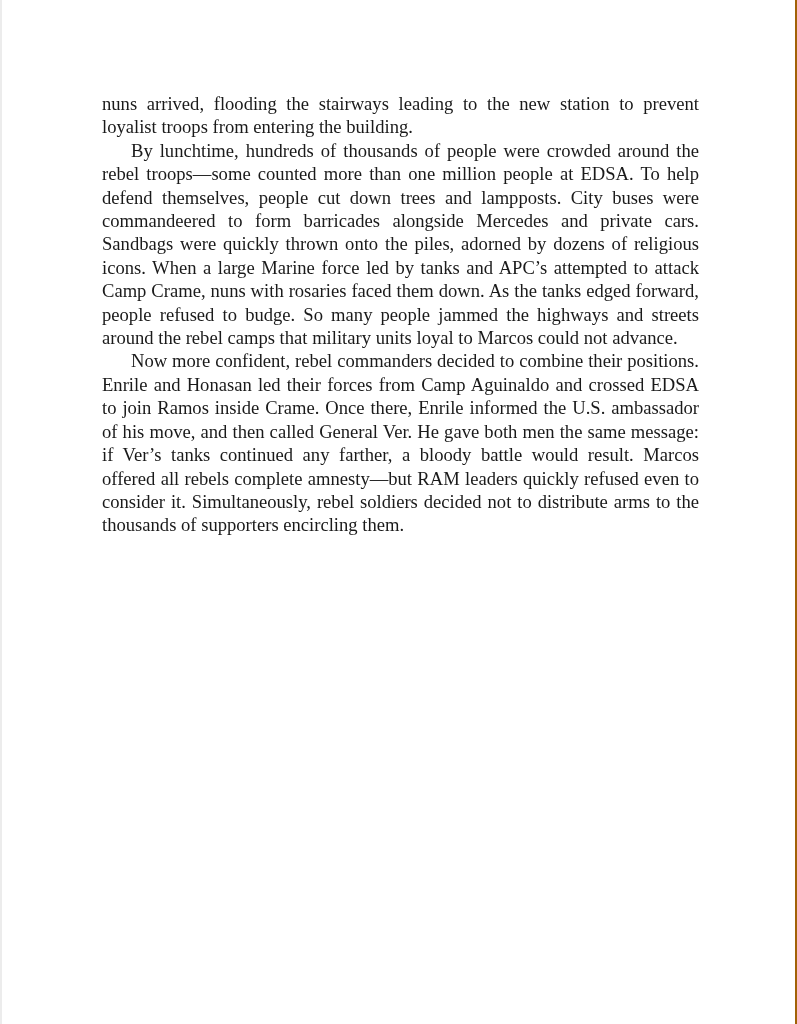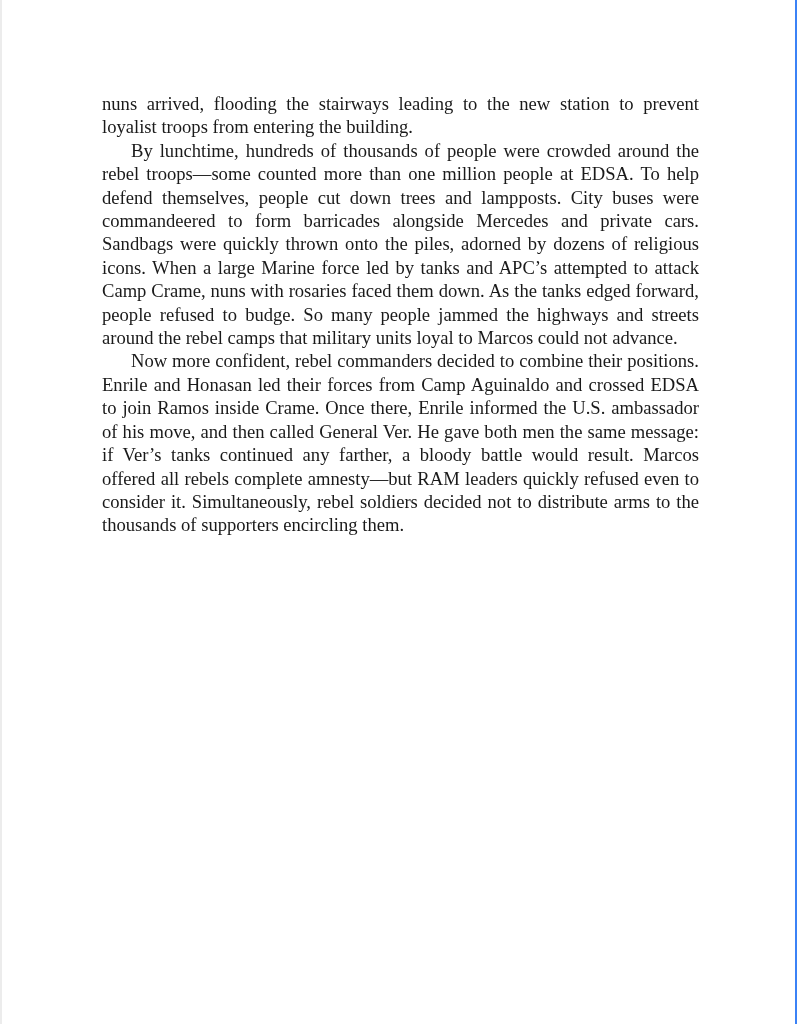--- a/index.html
+++ b/index.html
@@ -14,21 +14,21 @@
       overflow: hidden;
     }
     .page {
       position: absolute;
       left: 0;
       top: 0;
       width: 797px;
       height: 1024px;
       background: #ffffff;
       border-left: 2px solid #ececec;
-      border-right: 2px solid #3b82f6;
+      border-right: 2px solid #a16207;
       box-sizing: border-box;
     }
     .text-block {
       position: absolute;
       left: 100px;
       top: 92px;
       width: 597px;
       font-family: "Liberation Serif", "DejaVu Serif", serif;
       font-size: 18.6px;
       line-height: 23.4px;

